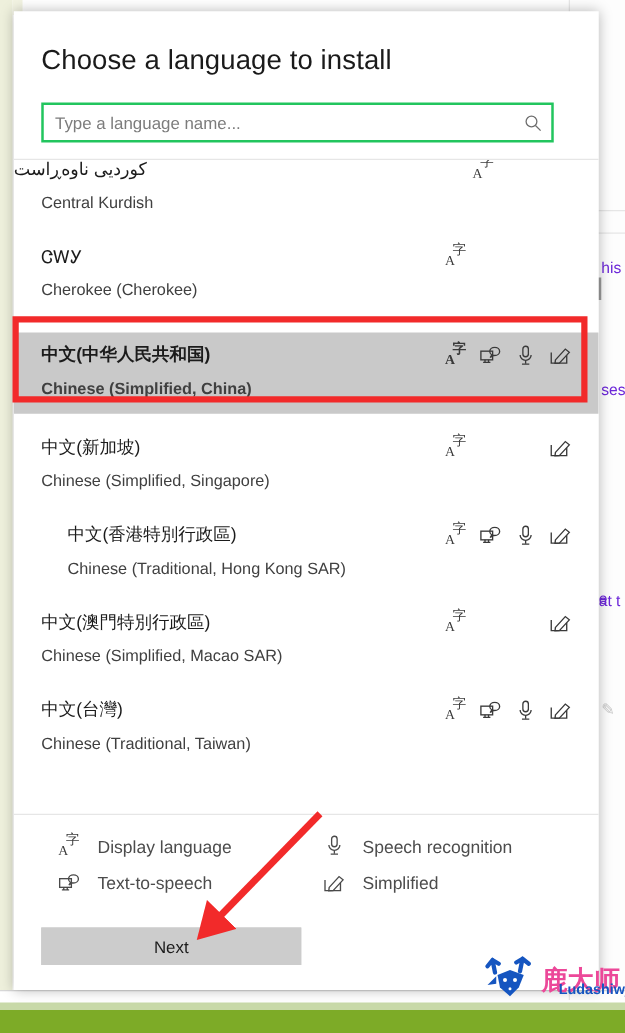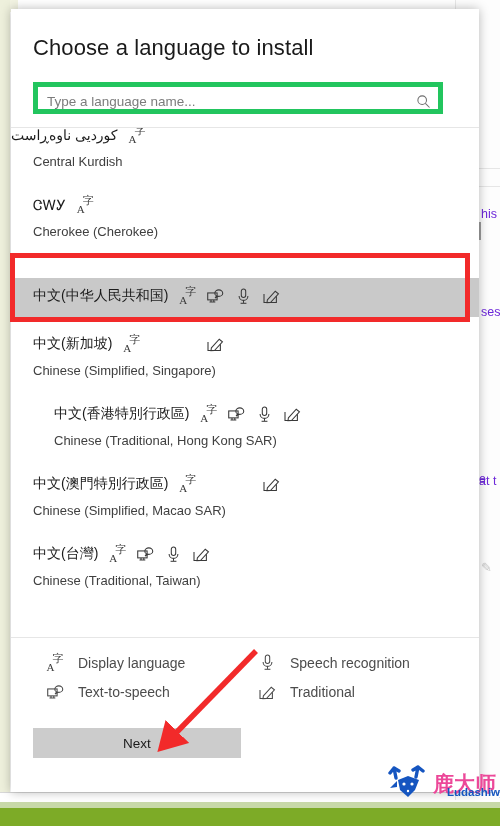--- a/index.html
+++ b/index.html
@@ -93,24 +93,24 @@
     margin: 26px 0 0 22px;
     font-size: 22px;
     font-weight: 400;
     color: #1a1a1a;
     letter-spacing: 0.1px;
   }
 
   .search-wrap {
     margin: 21px 36px 0 22px;
     height: 32px;
-    border: 5px solid #22c55e;
+    border: 2px solid #22c55e;
     background: #fff;
     display: flex;
-    align-items: flex-end;
+    align-items: center;
     box-sizing: border-box;
   }
   .search-wrap input {
     flex: 1;
     border: none;
     outline: none;
     background: transparent;
     font-family: "Liberation Sans", sans-serif;
     font-size: 13.5px;
     color: #6d6d6d;
@@ -135,25 +135,25 @@
   #lang-list {
     flex: 1;
     position: relative;
     overflow: hidden;
   }
   .lang-row {
     position: relative;
     padding: 0 22px 0 22px;
     box-sizing: border-box;
   }
-  .lang-row.selected { background: #c9c9c9; }
+  .lang-row.selected { background: #c9c9c9; font-weight: bold; }
   .lang-native-line {
     display: flex;
     align-items: center;
-    justify-content: flex-start;
+    justify-content: space-between;
     height: 30px;
   }
   .lang-native {
     font-size: 14px;
     color: #1b1b1b;
     white-space: nowrap;
   }
   .lang-native.rtl { direction: rtl; }
   .lang-english {
     font-size: 13px;
@@ -228,21 +228,21 @@
     color: #4a4a4a;
   }
   .legend-item .lg-txt {
     font-size: 14px;
     color: #4c4c4c;
     white-space: nowrap;
   }
 
   
   .actions {
-    padding: 18px 22px 34px 22px;
+    padding: 18px 22px 20px 22px;
     display: flex;
     gap: 6px;
   }
   .btn {
     height: 30px;
     background: #cccccc;
     border: 1px solid #cccccc;
     font-family: "Liberation Sans", sans-serif;
     font-size: 13.5px;
     color: #1b1b1b;
@@ -362,21 +362,21 @@
               <span class="cap-slot empty"></span>
               <span class="cap-slot empty"></span>
               <span class="cap-slot empty"></span>
             </div>
           </div>
         </div>
       </div>
       <div class="lang-row" style="margin-bottom: 14px;">
         <div class="lang-english">Central Kurdish</div>
       </div>
-      <div class="lang-row" style="margin-bottom: 32px;">
+      <div class="lang-row" style="margin-bottom: 20px;">
         <div class="lang-native-line">
           <div class="lang-native">ᏣᎳᎩ</div>
           <div class="cap-icons">
             <span class="cap-slot">
               <span class="glyph-display">
                 <span class="a">A</span>
                 <span class="z">字</span>
               </span>
             </span>
             <span class="cap-slot empty"></span>
@@ -413,20 +413,21 @@
               </svg>
             </span>
             <span class="cap-slot">
               <svg width="17" height="15" viewBox="0 0 18 16" fill="none" stroke="currentColor" stroke-width="1.15">
                 <path d="M1 5.4 L1 14.4 L14.2 14.4 L14.2 7.6"></path>
                 <path d="M4.6 11.6 L13 2.4 L16.4 5.2 L7.9 14.4 L4.2 14.6 Z"></path>
               </svg>
             </span>
           </div>
         </div>
+        <div class="lang-english">Chinese (Simplified, China)</div>
       </div>
       <div class="lang-row" style="margin-bottom: 14px;">
         <div class="lang-native-line">
           <div class="lang-native">中文(新加坡)</div>
           <div class="cap-icons">
             <span class="cap-slot">
               <span class="glyph-display">
                 <span class="a">A</span>
                 <span class="z">字</span>
               </span>
@@ -571,21 +572,21 @@
         </span>
         <span class="lg-txt">Text-to-speech</span>
       </div>
       <div class="legend-item">
         <span class="lg-ico">
           <svg width="17" height="15" viewBox="0 0 18 16" fill="none" stroke="currentColor" stroke-width="1.15">
             <path d="M1 5.4 L1 14.4 L14.2 14.4 L14.2 7.6"></path>
             <path d="M4.6 11.6 L13 2.4 L16.4 5.2 L7.9 14.4 L4.2 14.6 Z"></path>
           </svg>
         </span>
-        <span class="lg-txt">Traditional</span>
+        <span class="lg-txt">Simplified</span>
       </div>
     </div>
 
   <div class="actions">
     <button class="btn next">Next</button>
   </div>
 </div>
 
 <div id="hl-box"></div>
 

